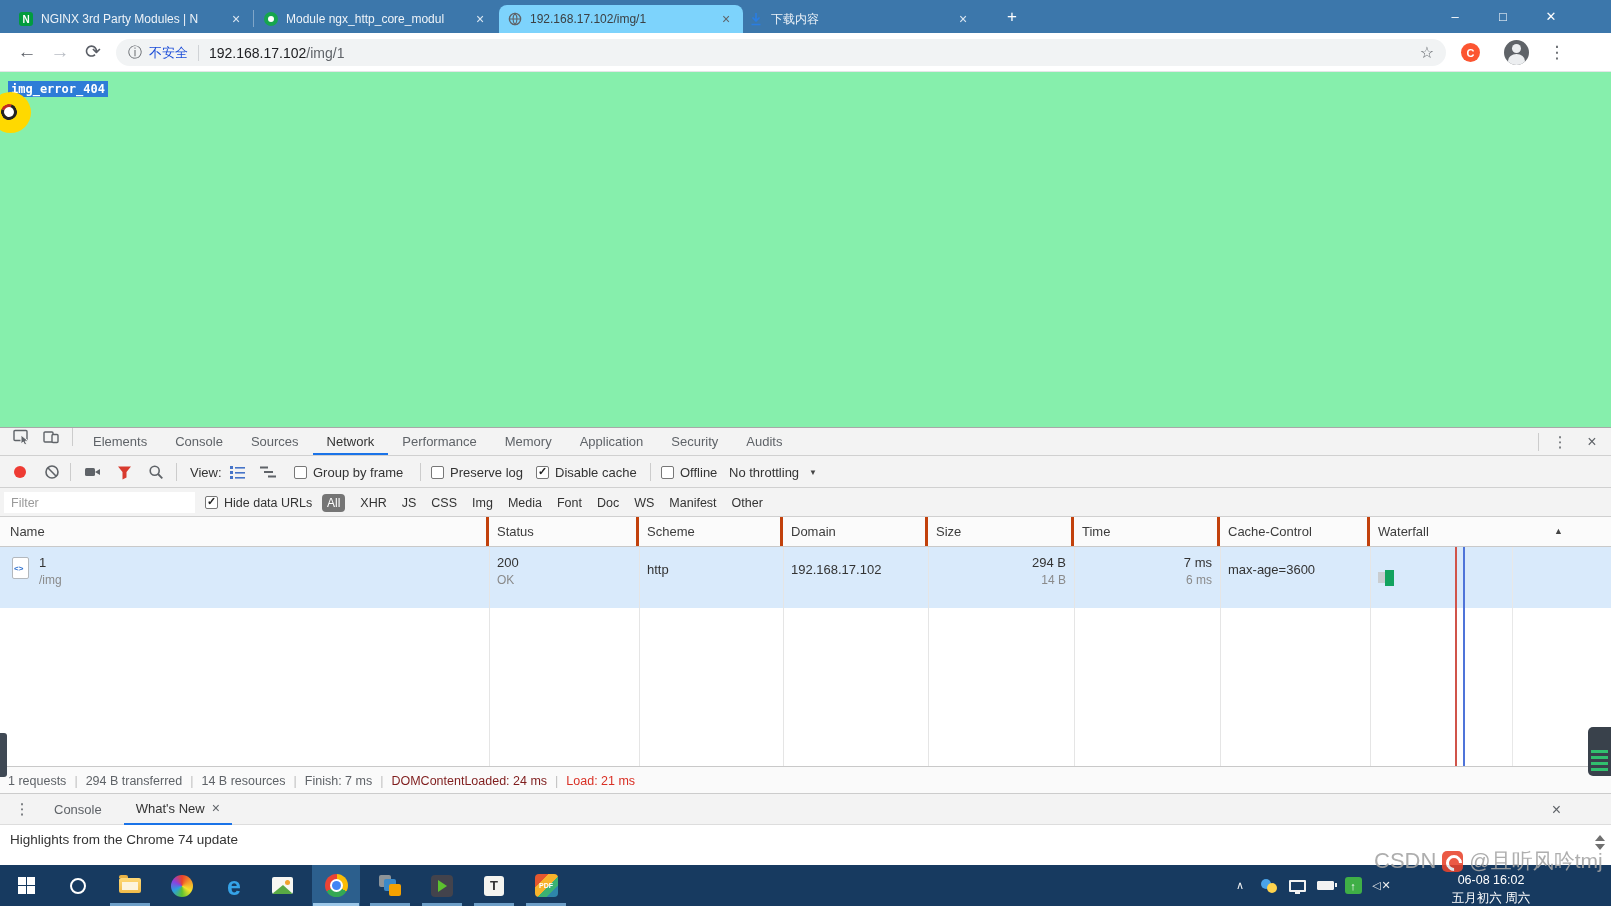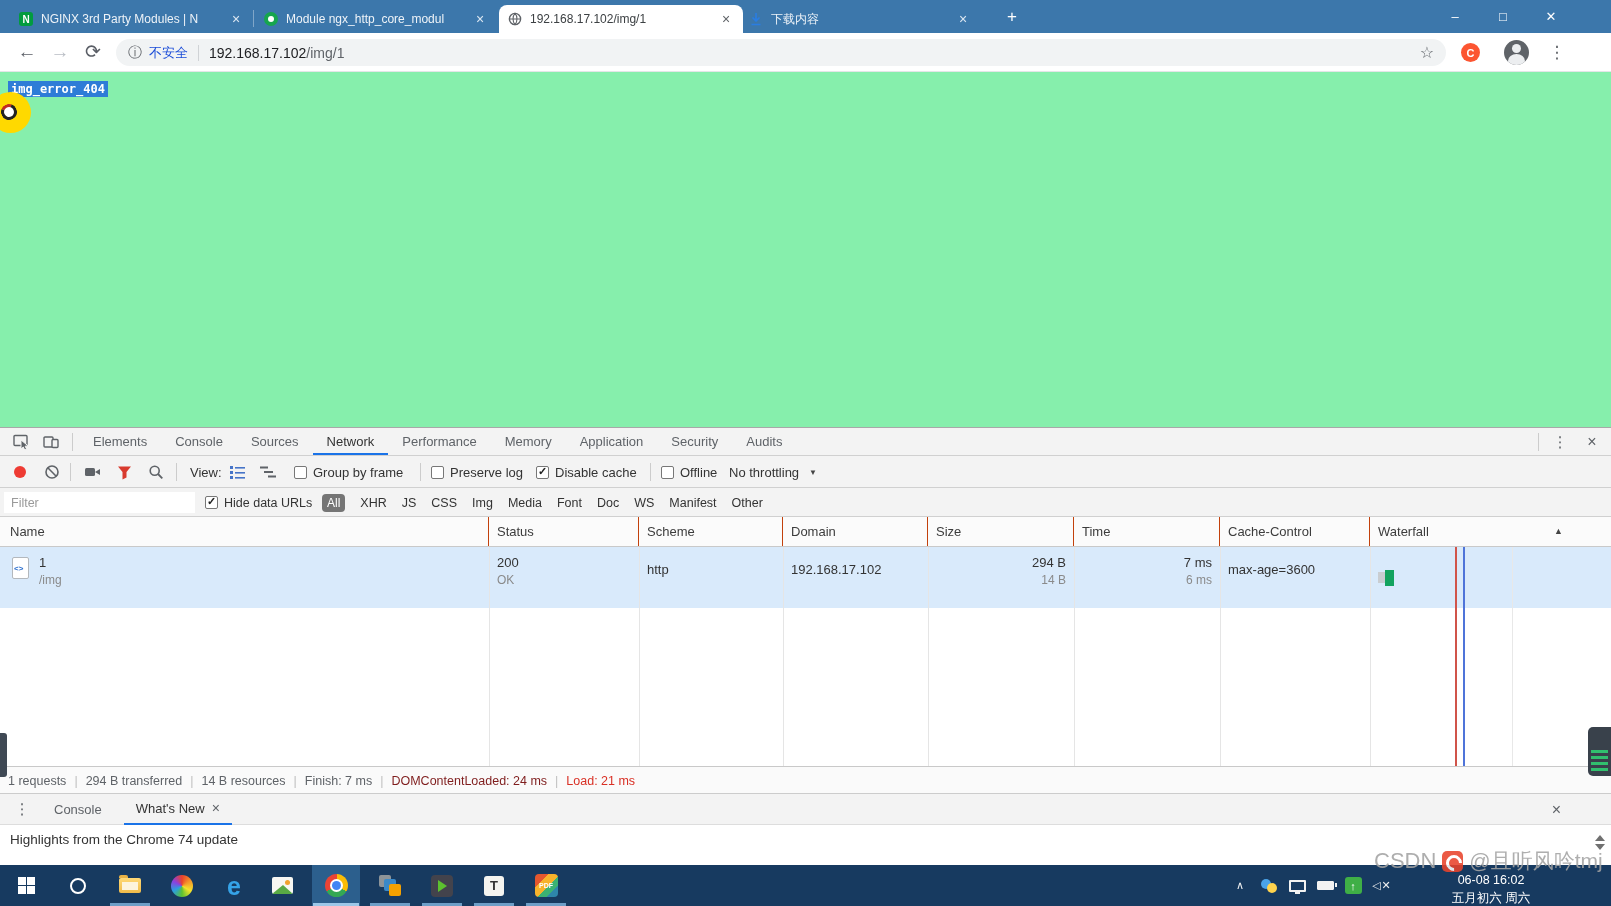--- a/index.html
+++ b/index.html
@@ -4,21 +4,21 @@
 <style>
   *{margin:0;padding:0;box-sizing:border-box}
   body{font-family:"Liberation Sans",sans-serif;background:#fff}
   #screen{position:relative;width:1611px;height:906px;background:#fff;overflow:hidden}
 
   
   #titlebar{position:absolute;left:0;top:0;width:1611px;height:33px;background:#3c77ab}
   .tab{position:absolute;top:5px;height:28px;border-radius:8px 8px 0 0;display:flex;align-items:center;padding:0 9px;color:#eef3f8;font-size:12px;cursor:default}
   .tab .title{flex:1;white-space:nowrap;overflow:hidden;margin:0 6px 0 8px}
   .tab .close{font-size:14px;width:16px;text-align:center;color:#dde8f2}
-  .tab.active{background:#ffffff;color:#3c4043}
+  .tab.active{background:#7dd3fc;color:#3c4043}
   .tab.active .close{color:#5f6368}
   .tab-sep{position:absolute;top:10px;width:1px;height:17px;background:rgba(255,255,255,.35)}
   .fav{width:14px;height:14px;flex:0 0 14px;display:flex;align-items:center;justify-content:center;font-weight:700}
   .fav-nginx{background:#019b3f;border-radius:3px;color:#fff;font-size:10px}
   .fav-nginx::before{content:"N"}
   .fav-module{background:#16a54d;border-radius:50%}
   .fav-module::before{content:"";width:6px;height:6px;background:#fff;border-radius:50%}
   #newtab{position:absolute;left:1000px;top:6px;width:24px;height:22px;color:#fff;font-size:17px;text-align:center;line-height:21px}
   .winctl{position:absolute;top:0;width:46px;height:33px;display:flex;align-items:center;justify-content:center;color:#fff;font-size:13px}
 
@@ -42,21 +42,21 @@
   #menu-dots{position:absolute;left:1547px;top:42px;width:20px;text-align:center;font-size:17px;color:#5f6368}
 
   
   #page{position:absolute;left:0;top:72px;width:1611px;height:355px;background:#86efac}
   #selection{position:absolute;left:8px;top:9px;background:#2e7cd7;color:#fff;font-family:"DejaVu Sans Mono",monospace;font-size:12px;font-weight:700;padding:1px 3px}
   #cursor-halo{position:absolute;left:-10px;top:20px;width:41px;height:41px;border-radius:50%;background:#ffd900}
   #cursor-glyph{position:absolute;left:1px;top:32px;width:16px;height:16px;border-radius:50%;border:3px solid #222;border-top-color:#c22a22;background:#fff;transform:rotate(-25deg)}
 
   
   #devtools{position:absolute;left:0;top:427px;width:1611px;height:366px;border-top:1px solid #a8a8a8;background:#fff}
-  #dt-tabbar{position:absolute;left:0;top:0;width:1611px;height:28px;background:#f3f3f3;border-bottom:1px solid #d0d0d0;display:flex;align-items:center}
+  #dt-tabbar{position:absolute;left:0;top:0;width:1611px;height:28px;background:#f3f3f3;border-bottom:1px solid #d0d0d0;display:flex;}
   .dt-icon{width:18px;height:18px;margin-left:12px;display:flex;align-items:center;justify-content:center}
   .vsep{width:1px;height:18px;background:#ccc;margin:0 6px 0 12px}
   .dt-tab{height:27px;line-height:27px;padding:0 14px;font-size:13px;color:#5f6368;white-space:nowrap}
   .dt-tab.active{color:#333;border-bottom:2px solid #1a73e8}
   #dt-right{position:absolute;right:0;top:0;height:28px;display:flex;align-items:center}
   #dt-right .vsep{margin:0 8px}
   #dt-more{width:26px;text-align:center;font-size:15px;color:#5f6368}
   #dt-close{width:38px;text-align:center;font-size:16px;color:#5f6368}
 
   #net-toolbar{position:absolute;left:0;top:28px;width:1611px;height:32px;background:#f3f3f3;border-bottom:1px solid #d0d0d0}
@@ -70,21 +70,21 @@
 
   #filter-bar{position:absolute;left:0;top:60px;width:1611px;height:29px;background:#f3f3f3;border-bottom:1px solid #d0d0d0}
   #filter-input{position:absolute;left:4px;top:4px;width:191px;height:21px;border:none;background:#fff;font-size:12.5px;padding:0 7px;color:#333;font-family:"Liberation Sans",sans-serif}
   #filter-input::placeholder{color:#9a9a9a}
   #type-pills{position:absolute;left:322px;top:0;height:29px;display:flex;align-items:center;gap:15px}
   .pill{font-size:12.5px;color:#333;white-space:nowrap}
   .pill.active{background:#757575;color:#fff;border-radius:4px;padding:2px 5px;font-size:12px}
 
   .grid{display:grid;grid-template-columns:489px 150px 144px 145px 146px 146px 150px auto}
   #grid-header{position:absolute;left:0;top:89px;width:1611px;height:30px;background:#fbfbfb;border-bottom:1px solid #c9c9c9}
-  #grid-header .hcell{font-size:13px;color:#3c3c3c;line-height:29px;padding-left:8px;border-right:1px solid #c2410c;overflow:hidden;white-space:nowrap}
+  #grid-header .hcell{font-size:13px;color:#3c3c3c;line-height:29px;padding-left:8px;border-right:3px solid #c2410c;overflow:hidden;white-space:nowrap}
   #grid-header .hcell:first-child{padding-left:10px}
   #grid-header .hcell:last-child{border-right:none;position:relative}
   #sort-arrow{position:absolute;right:48px;top:0;font-size:9px;color:#444}
 
   #grid-body{position:absolute;left:0;top:119px;width:1611px;height:219px;background:#fff}
   .colline{position:absolute;top:0;width:1px;height:219px;background:#e5e5e5}
   #wf-gridline{position:absolute;left:1512px;top:0;width:1px;height:219px;background:#e8e8e8}
   #req-row{position:absolute;left:0;top:0;width:1611px;height:61px;background:#d9eafb}
   #req-row .cell{padding:8px 8px 0;font-size:13px;color:#333;overflow:hidden}
   #req-row .sub{font-size:12px;color:#8a8a8a;margin-top:3px}

